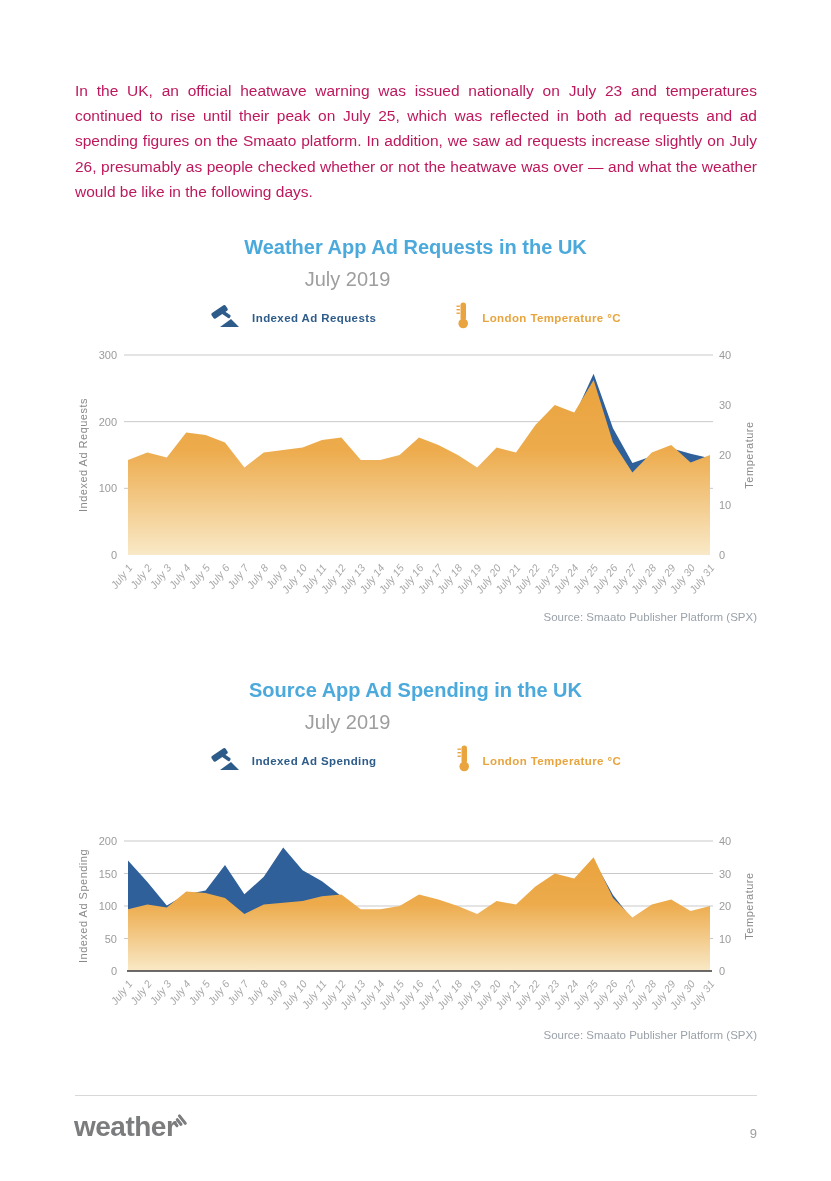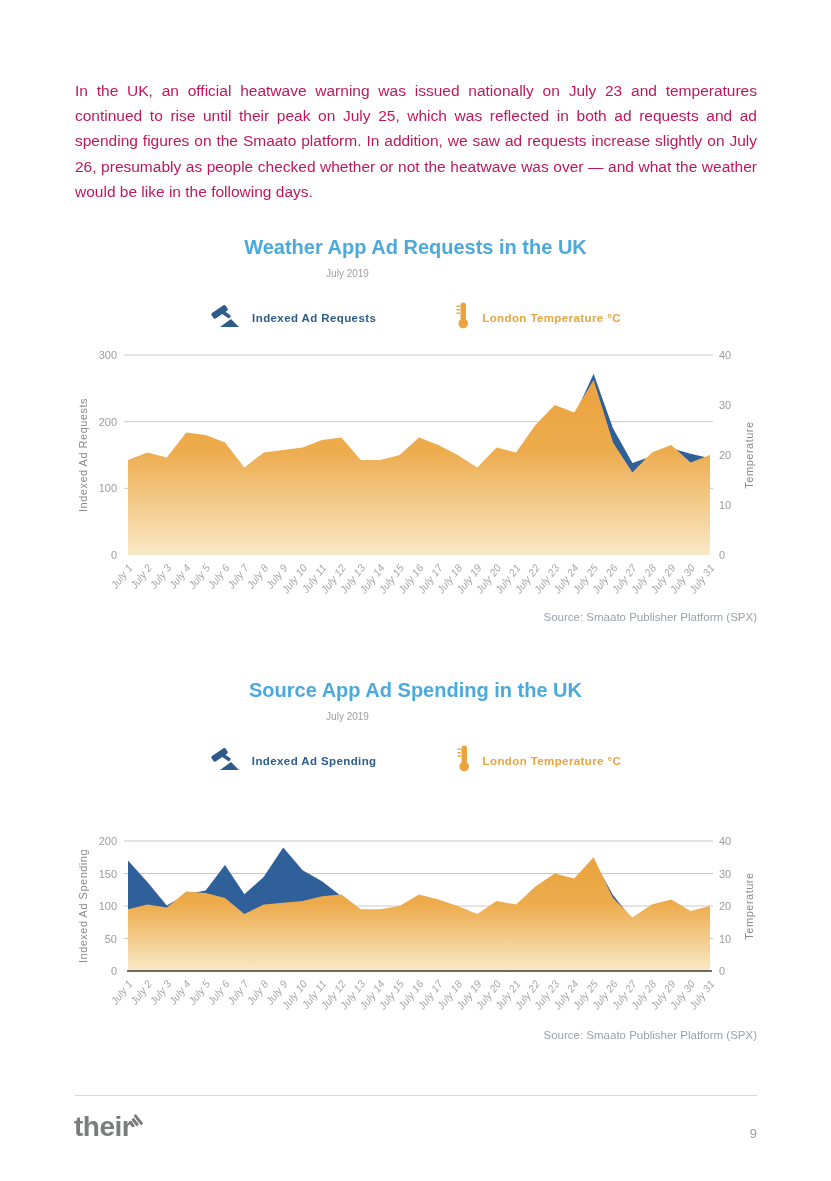--- a/index.html
+++ b/index.html
@@ -3,21 +3,21 @@
 <meta charset="utf-8">
 <style>
   html,body{margin:0;padding:0;background:#e9e9e9;}
   .page{position:relative;width:831px;height:1181px;background:#ffffff;margin:0 auto;
         font-family:"Liberation Sans",sans-serif;overflow:hidden;}
   .paragraph{position:absolute;left:75px;top:78px;width:682px;font-size:15.5px;
         line-height:25.2px;color:#be185d;text-align:justify;}
   .chart-title{position:absolute;left:0;width:831px;text-align:center;
         font-size:20px;font-weight:700;color:#4BA9DC;}
   .chart-subtitle{position:absolute;left:0;width:695px;text-align:center;
-        font-size:10px;color:#9E9E9E;}
+        font-size:20px;color:#9E9E9E;}
   .legend{position:absolute;left:0;width:831px;display:flex;justify-content:center;
         align-items:center;gap:80px;}
   .legend-item{display:flex;align-items:center;gap:12px;}
   .legend-label{font-size:11.5px;font-weight:700;letter-spacing:.4px;}
   .legend-label.blue{color:#2E5C8A;}
   .legend-label.orange{color:#E8A43E;}
   .chart-svg{position:absolute;left:0;}
   .source{position:absolute;right:74px;font-size:11.5px;color:#9AA1A9;margin-left:42px;}
   .footer-rule{position:absolute;left:75px;top:1095px;width:682px;height:1px;background:#D8D8D8;}
   .logo{position:absolute;left:74px;top:1112px;display:flex;align-items:flex-start;}
@@ -216,21 +216,21 @@
       <text transform="translate(656.8,984) rotate(-52)" text-anchor="end" class="xlab">July 28</text>
       <text transform="translate(676.2,984) rotate(-52)" text-anchor="end" class="xlab">July 29</text>
       <text transform="translate(695.6,984) rotate(-52)" text-anchor="end" class="xlab">July 30</text>
       <text transform="translate(715.0,984) rotate(-52)" text-anchor="end" class="xlab">July 31</text>
     </svg>
 
   <div class="source" style="top:1029px;">Source: Smaato Publisher Platform (SPX)</div>
 
   <div class="footer-rule"></div>
   <div class="logo">
-    <span class="logo-text">their</span>
+    <span class="logo-text">weather</span>
     <span class="logo-horn">
       <svg width="18" height="18" viewBox="0 0 18 18">
         <g fill="#7B7C7E" transform="rotate(-38 9 9)">
           <rect x="3" y="7" width="3" height="6" rx="1.4"></rect>
           <rect x="7" y="5.4" width="3" height="9" rx="1.4"></rect>
           <rect x="11" y="3.8" width="3" height="12.4" rx="1.4"></rect>
         </g>
       </svg>
     </span>
   </div>

